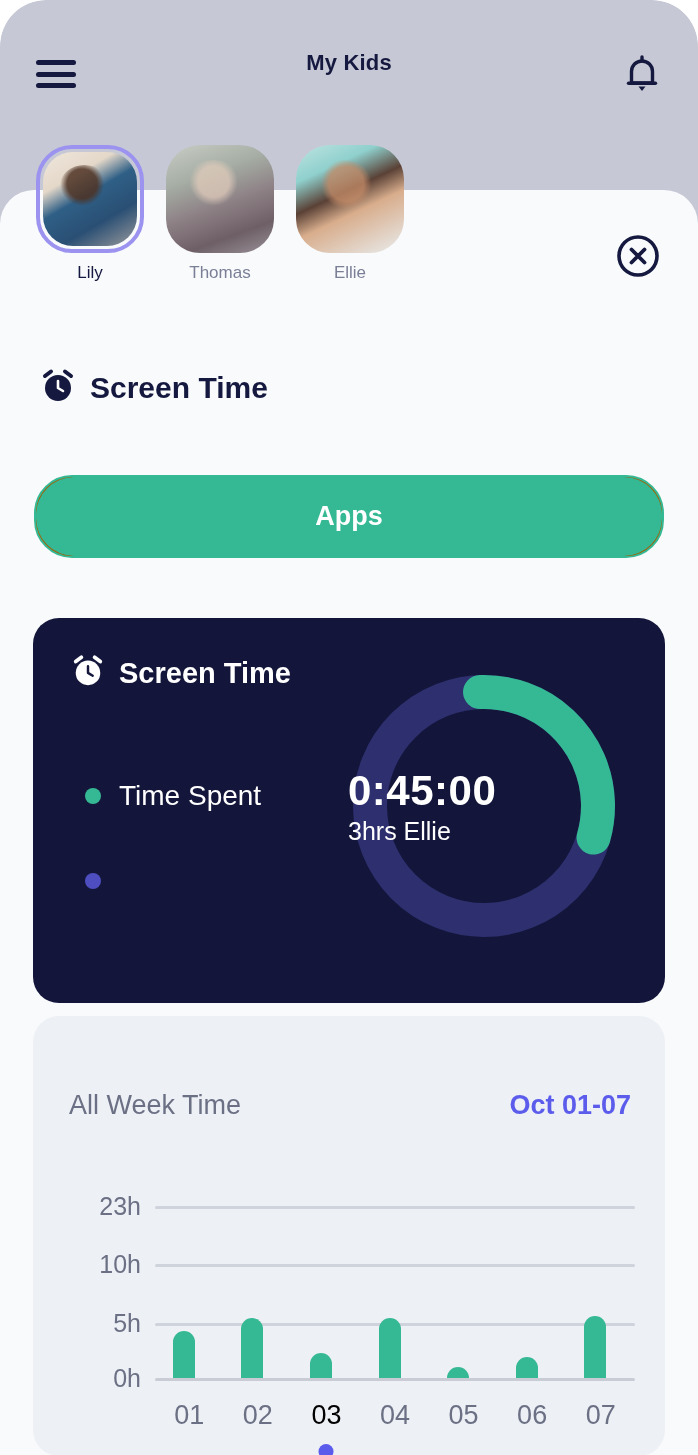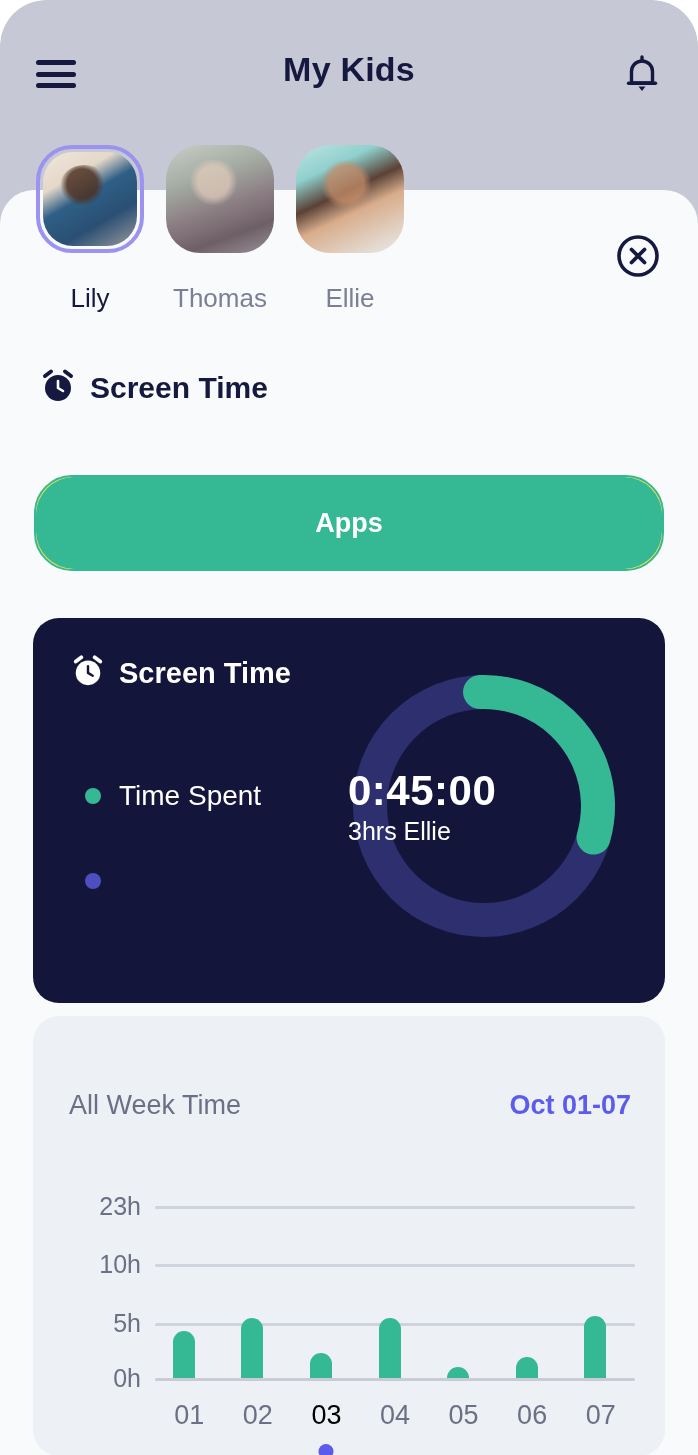--- a/index.html
+++ b/index.html
@@ -48,21 +48,21 @@
     width: 40px;
     background: #16193f;
     border-radius: 3px;
   }
 
   #page-title {
     position: absolute;
     top: 50px; left: 0;
     width: 698px;
     text-align: center;
-    font-size: 34px;
+    font-size: 22px;
     font-weight: bold;
     color: #16193f;
     letter-spacing: .2px;
     z-index: 5;
   }
 
   #bell-icon {
     position: absolute;
     top: 52px; right: 36px;
     width: 40px; height: 44px;
@@ -100,22 +100,22 @@
     border-radius: 36px;
     padding: 3px;
   }
   .kid-photo .inner {
     width: 100%; height: 100%;
     border-radius: 30px;
     overflow: hidden;
     position: relative;
   }
   .kid-name {
-    margin-top: 30px;
-    font-size: 26px;
+    margin-top: 10px;
+    font-size: 17px;
     color: #7b7f96;
     font-weight: normal;
   }
   .kid.selected .kid-name { color: #16193f; font-weight: normal; }
 
   
   .ph-lily   { background: linear-gradient(150deg,#efe6dc 0%,#e4d8c9 28%,#2f5f86 46%,#2a4f74 70%,#9a9a9c 100%); }
   .ph-thomas { background: linear-gradient(160deg,#c9cdc6 0%,#a5ada4 30%,#8d8085 55%,#6e5f66 78%,#9a9299 100%); }
   .ph-ellie  { background: linear-gradient(155deg,#bfe4e2 0%,#8fd0cd 24%,#5a4136 44%,#d8ad8c 60%,#e9edee 100%); }
   .ph-lily::after, .ph-thomas::after, .ph-ellie::after {
@@ -141,24 +141,24 @@
     z-index: 5;
   }
   #section-title .st-text {
     font-size: 30px; font-weight: bold; color: #16193f;
   }
 
   
   #segmented {
     position: absolute;
     top: 475px; left: 34px;
-    width: 630px; height: 96px;
+    width: 630px; height: 83px;
     border-radius: 38px;
     border: 2px solid #35b894;
-    background: #fde047;
+    background: #a16207;
     display: flex;
     overflow: hidden;
     z-index: 5;
   }
   .seg {
     flex: 1;
     display: flex; align-items: center; justify-content: center;
     font-size: 27px; font-weight: bold;
     cursor: pointer;
   }

